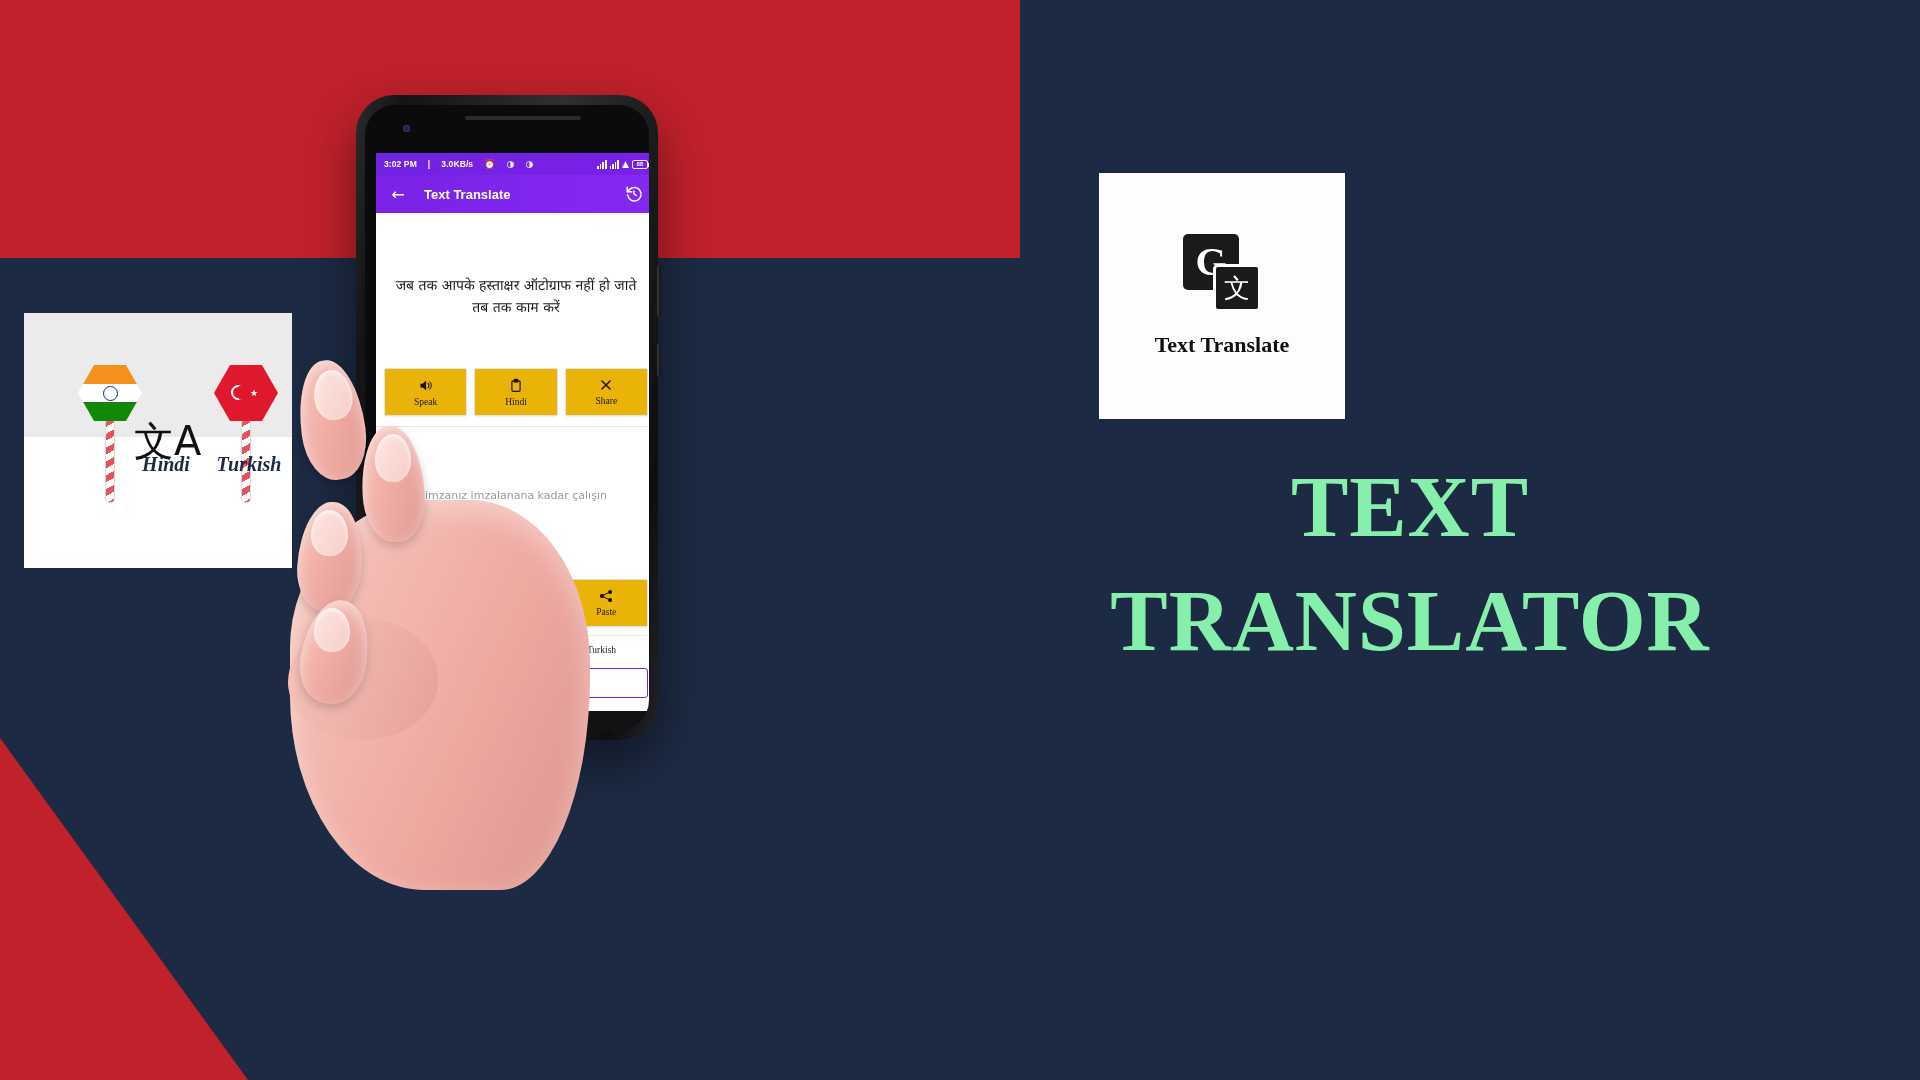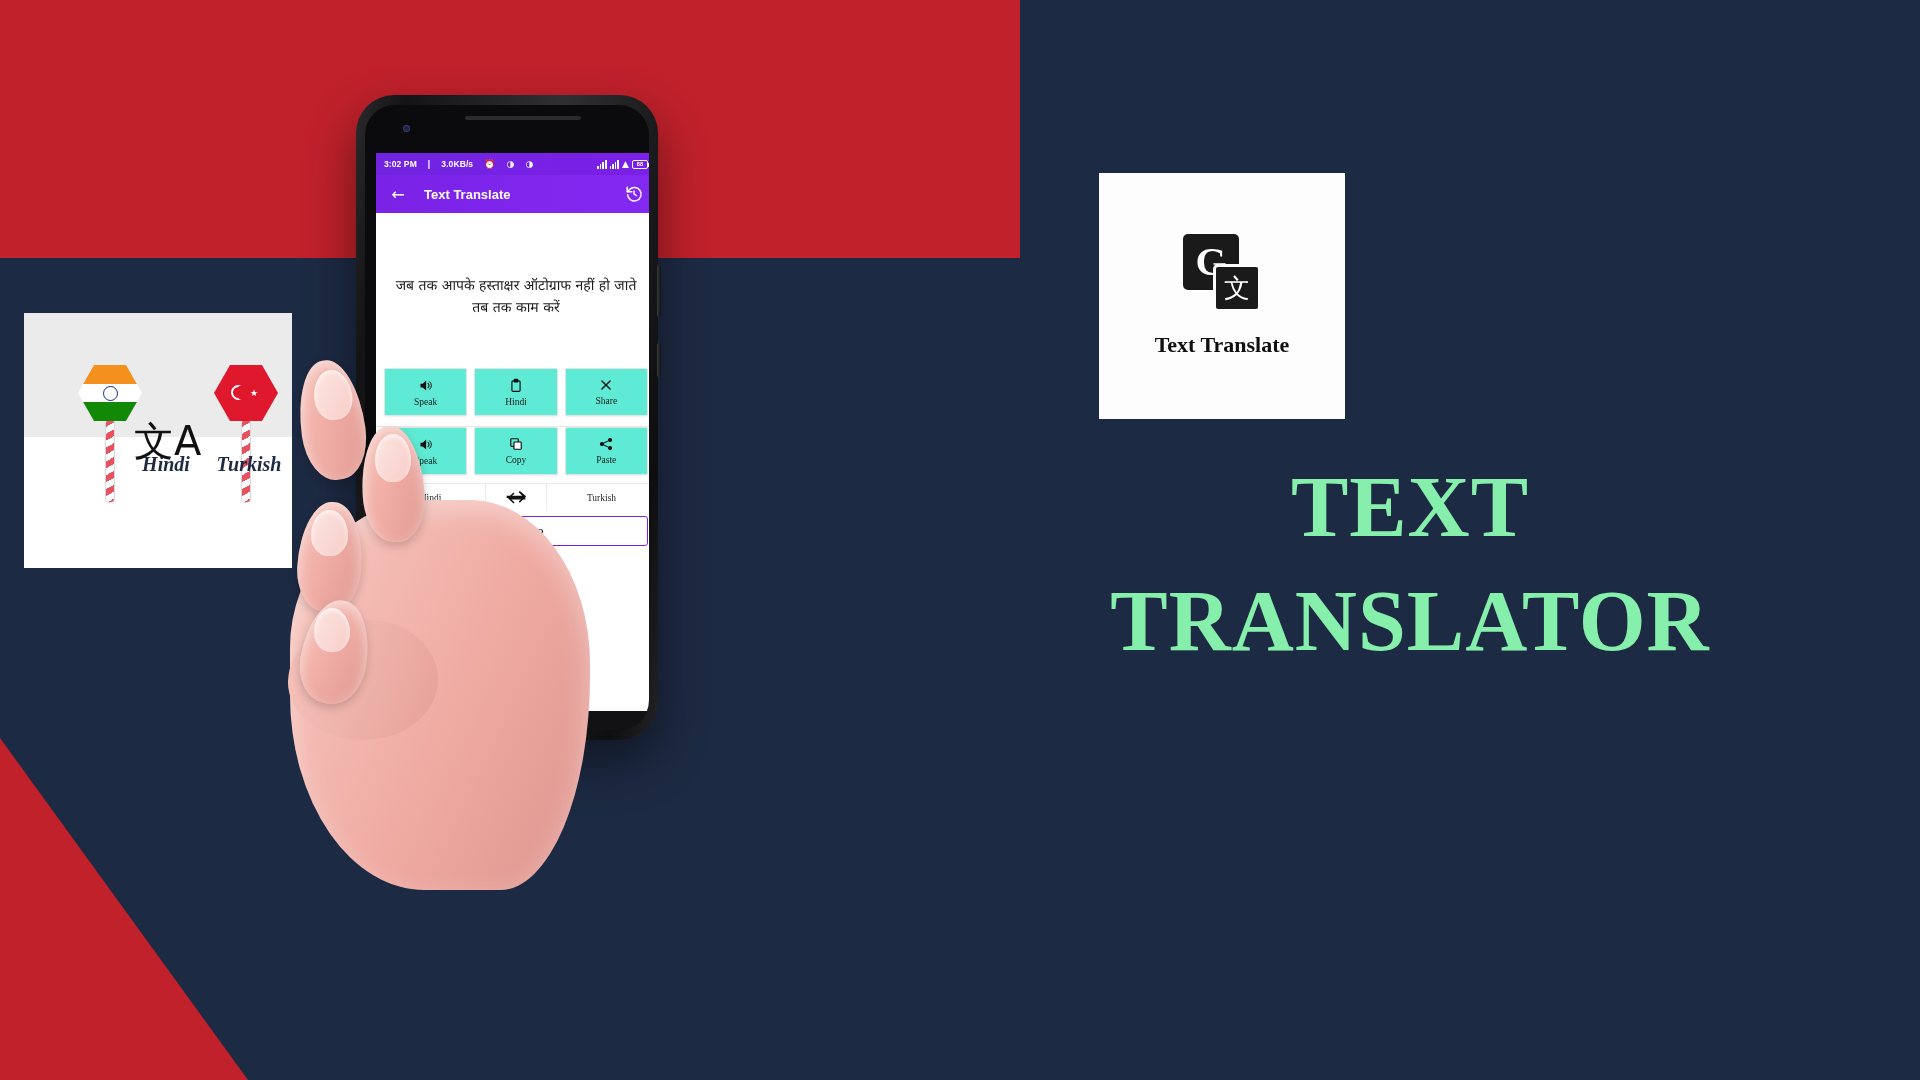--- a/index.html
+++ b/index.html
@@ -129,21 +129,21 @@
 
   
   #src-panel { height: 155px; background: #fff; position: relative; }
   #src-text {
     position: absolute; left: 18px; right: 18px; top: 62px;
     text-align: center; font-size: 14px; line-height: 1.55; color: #1b1b1b;
     font-family: "DejaVu Sans", sans-serif;
   }
   .btn-row { display: flex; padding: 0 8px 8px; gap: 7px; }
   .act-btn {
-    flex: 1; height: 48px; background: #5eead4; border: 1px solid #e3e3e3;
+    flex: 1; height: 48px; background: #eab308; border: 1px solid #e3e3e3;
     border-radius: 2px; display: flex; flex-direction: column;
     align-items: center; justify-content: center; gap: 2px;
     box-shadow: 0 1px 2px rgba(0,0,0,.07);
   }
   .act-btn .gl { font-family: "DejaVu Sans", sans-serif; font-size: 14px; color: #111; line-height: 1; }
   .act-btn .lb { font-family: "Liberation Serif", serif; font-size: 9.5px; color: #1b1b1b; }
   #divider { height: 1px; background: #e6e6e6; margin: 2px 0 0; }
   #dst-panel { height: 152px; background: #fff; position: relative; }
   #dst-text {
     position: absolute; left: 20px; right: 20px; top: 62px;
@@ -340,20 +340,23 @@
             <svg width="14" height="14" viewBox="0 0 24 24" stroke="#111" stroke-width="2.4" stroke-linecap="round">
               <path d="M5 5 L19 19 M19 5 L5 19"></path>
             </svg>
           </span>
           <span class="lb">Share</span>
         </div>
       </div>
 
       <div id="divider"></div>
 
+      <div id="dst-panel">
+        <div id="dst-text">imzanız imzalanana kadar çalışın</div>
+      </div>
 
       <div class="btn-row">
         <div class="act-btn">
           <span class="gl">
             <svg width="15" height="15" viewBox="0 0 24 24" fill="#111">
               <path d="M4 9v6h3.5L13 20V4L7.5 9H4z"></path>
               <path d="M16 8.5a4.6 4.6 0 0 1 0 7" stroke="#111" stroke-width="1.8" fill="none" stroke-linecap="round"></path>
               <path d="M18.7 6a7.6 7.6 0 0 1 0 12" stroke="#111" stroke-width="1.6" fill="none" stroke-linecap="round"></path>
             </svg>
           </span>

